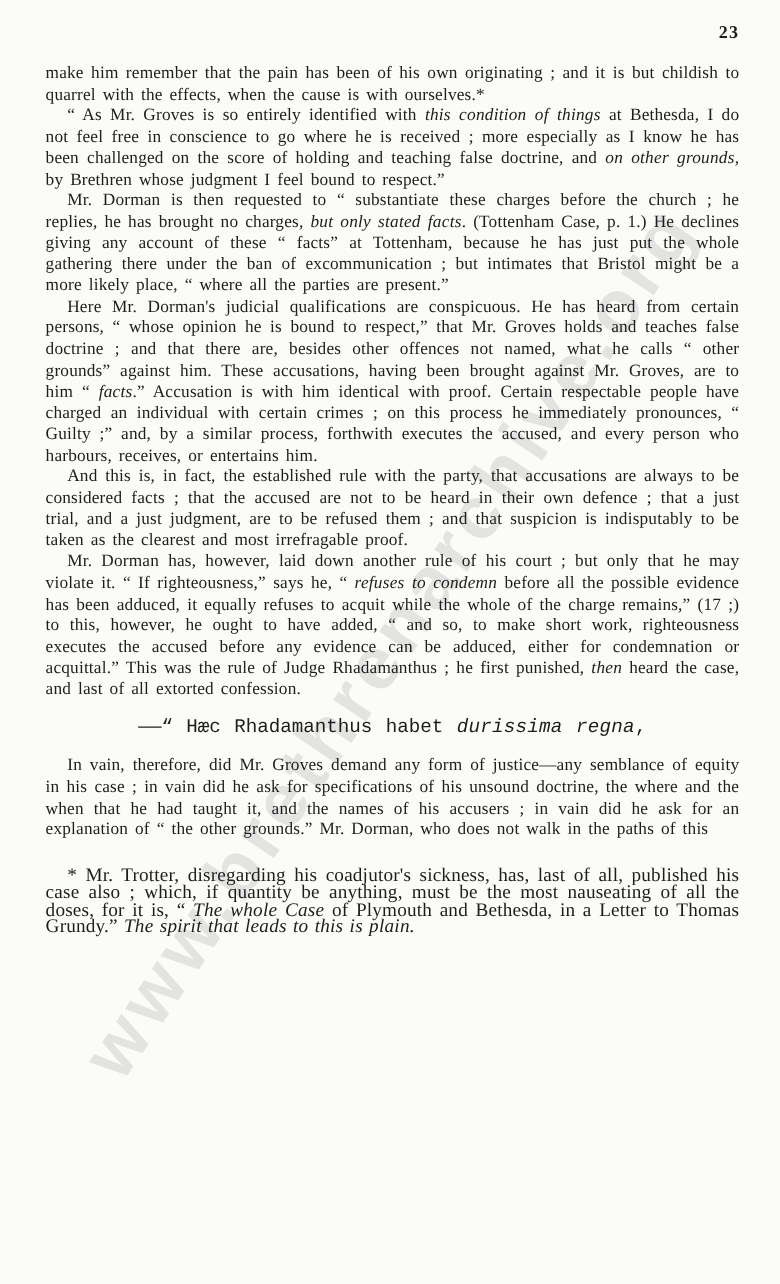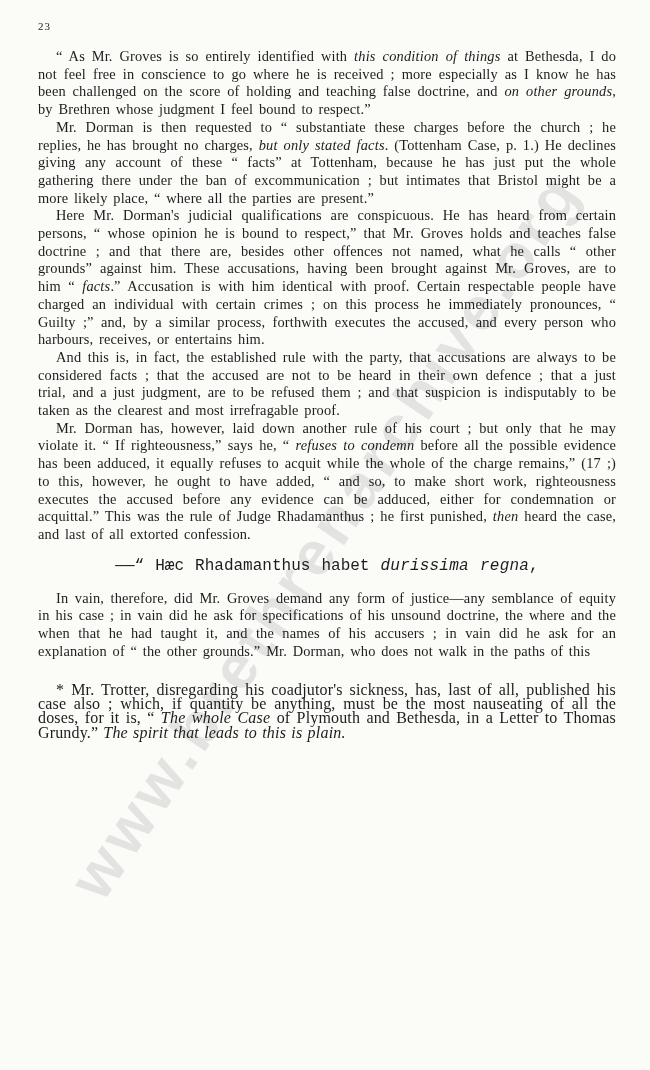--- a/index.html
+++ b/index.html
@@ -10,25 +10,25 @@
     overflow:hidden;
     font-family:"Liberation Serif", serif;
     color:#1d1d1d;
     box-sizing:border-box;
   }
   .content{
     position:absolute;
     left:38px;right:34px;top:20px;
   }
   .page-number{
-    text-align:left;
-    font-size:11px;
+    text-align:right;
+    font-size:15px;
     letter-spacing:1px;
     margin:0 0 16px 0;
-    font-weight:normal;
+    font-weight:bold;
   }
   .para{
     margin:0;
     text-align:justify;
     font-size:14.4px;
     line-height:17.7px;
     word-spacing:2px;
     letter-spacing:0.15px;
   }
   .indent{text-indent:18px;}
@@ -66,20 +66,21 @@
 <body>
 
 <div class="page">
 
   <div class="watermark">www.brethrenarchive.org</div>
 
   <div class="content">
 
     <div class="page-number">23</div>
 
+    <p class="para"><span>make him remember that the pain has been of his own originating ; and it is but childish to quarrel with the effects, when the cause is with ourselves.*</span></p>
     <p class="para indent"><span>“ As Mr. Groves is so entirely identified with </span><i>this condition of things</i><span> at Bethesda, I do not feel free in conscience to go where he is received ; more especially as I know he has been challenged on the score of holding and teaching false doctrine, and </span><i>on other grounds</i><span>, by Brethren whose judgment I feel bound to respect.”</span></p>
     <p class="para indent"><span>Mr. Dorman is then requested to “ substantiate these charges before the church ; he replies, he has brought no charges, </span><i>but only stated facts</i><span>. (Tottenham Case, p. 1.)  He declines giving any account of these “ facts” at Tottenham, because he has just put the whole gathering there under the ban of excommunication ; but intimates that Bristol might be a more likely place, “ where all the parties are present.”</span></p>
     <p class="para indent"><span>Here Mr. Dorman's judicial qualifications are conspicuous.  He has heard from certain persons, “ whose opinion he is bound to respect,” that Mr. Groves holds and teaches false doctrine ; and that there are, besides other offences not named, what he calls “ other grounds” against him. These accusations, having been brought against Mr. Groves, are to him “ </span><i>facts</i><span>.”  Accusation is with him identical with proof.  Certain respectable people have charged an individual with certain crimes ; on this process he immediately pronounces, “ Guilty ;” and, by a similar process, forthwith executes the accused, and every person who harbours, receives, or entertains him.</span></p>
     <p class="para indent"><span>And this is, in fact, the established rule with the party, that accusations are always to be considered facts ; that the accused are not to be heard in their own defence ; that a just trial, and a just judgment, are to be refused them ; and that suspicion is indisputably to be taken as the clearest and most irrefragable proof.</span></p>
     <p class="para indent"><span>Mr. Dorman has, however, laid down another rule of his court ; but only that he may violate it.  “ If righteousness,” says he, “ </span><i>refuses to condemn</i><span> before all the possible evidence has been adduced, it equally refuses to acquit while the whole of the charge remains,” (17 ;) to this, however, he ought to have added, “ and so, to make short work, righteousness executes the accused before any evidence can be adduced, either for condemnation or acquittal.”  This was the rule of Judge Rhadamanthus ; he first punished, </span><i>then</i><span> heard the case, and last of all extorted confession.</span></p>
 
     <div class="verse">
       <div><span>——“ Hæc Rhadamanthus habet </span><i>durissima regna</i><span>,</span></div>
     </div>
 

